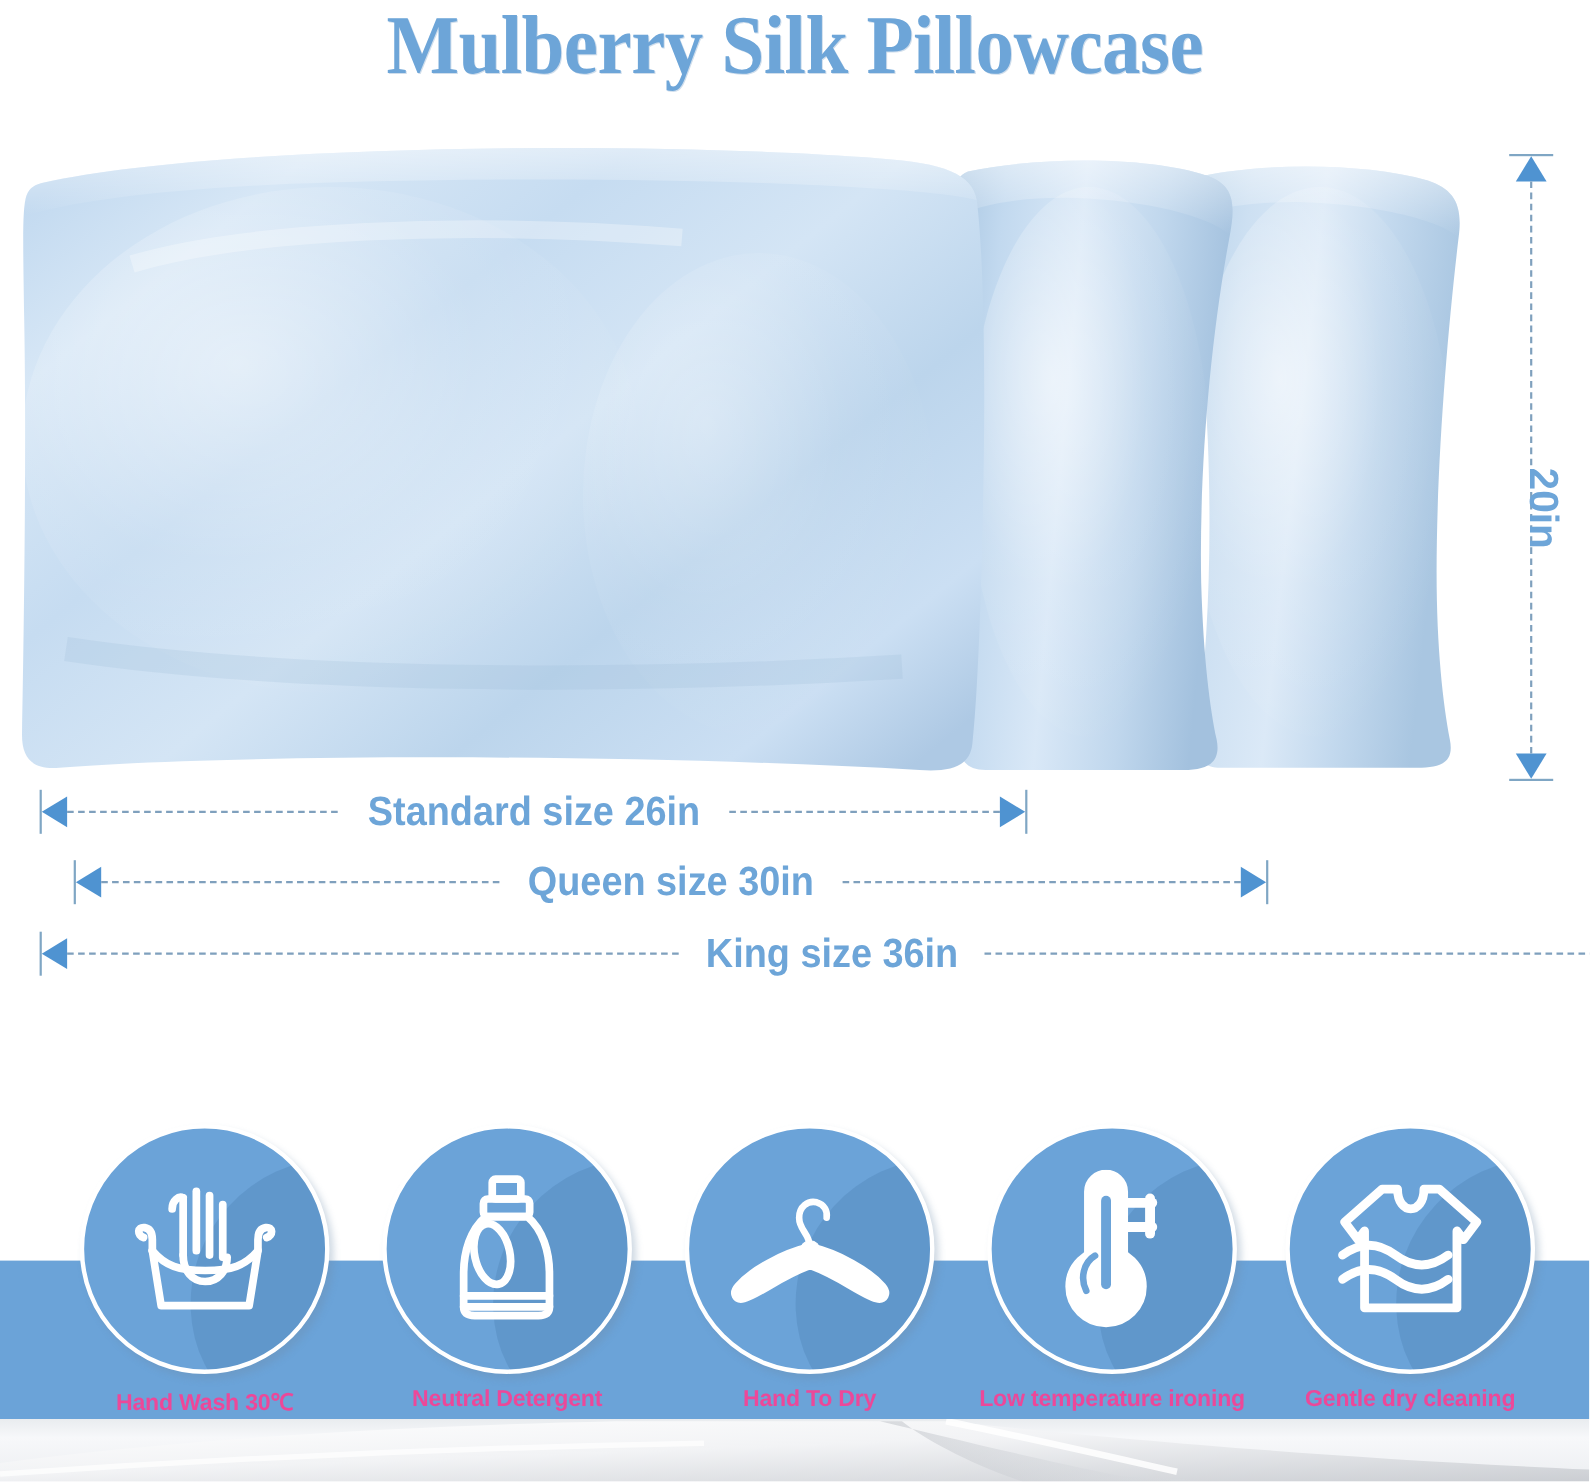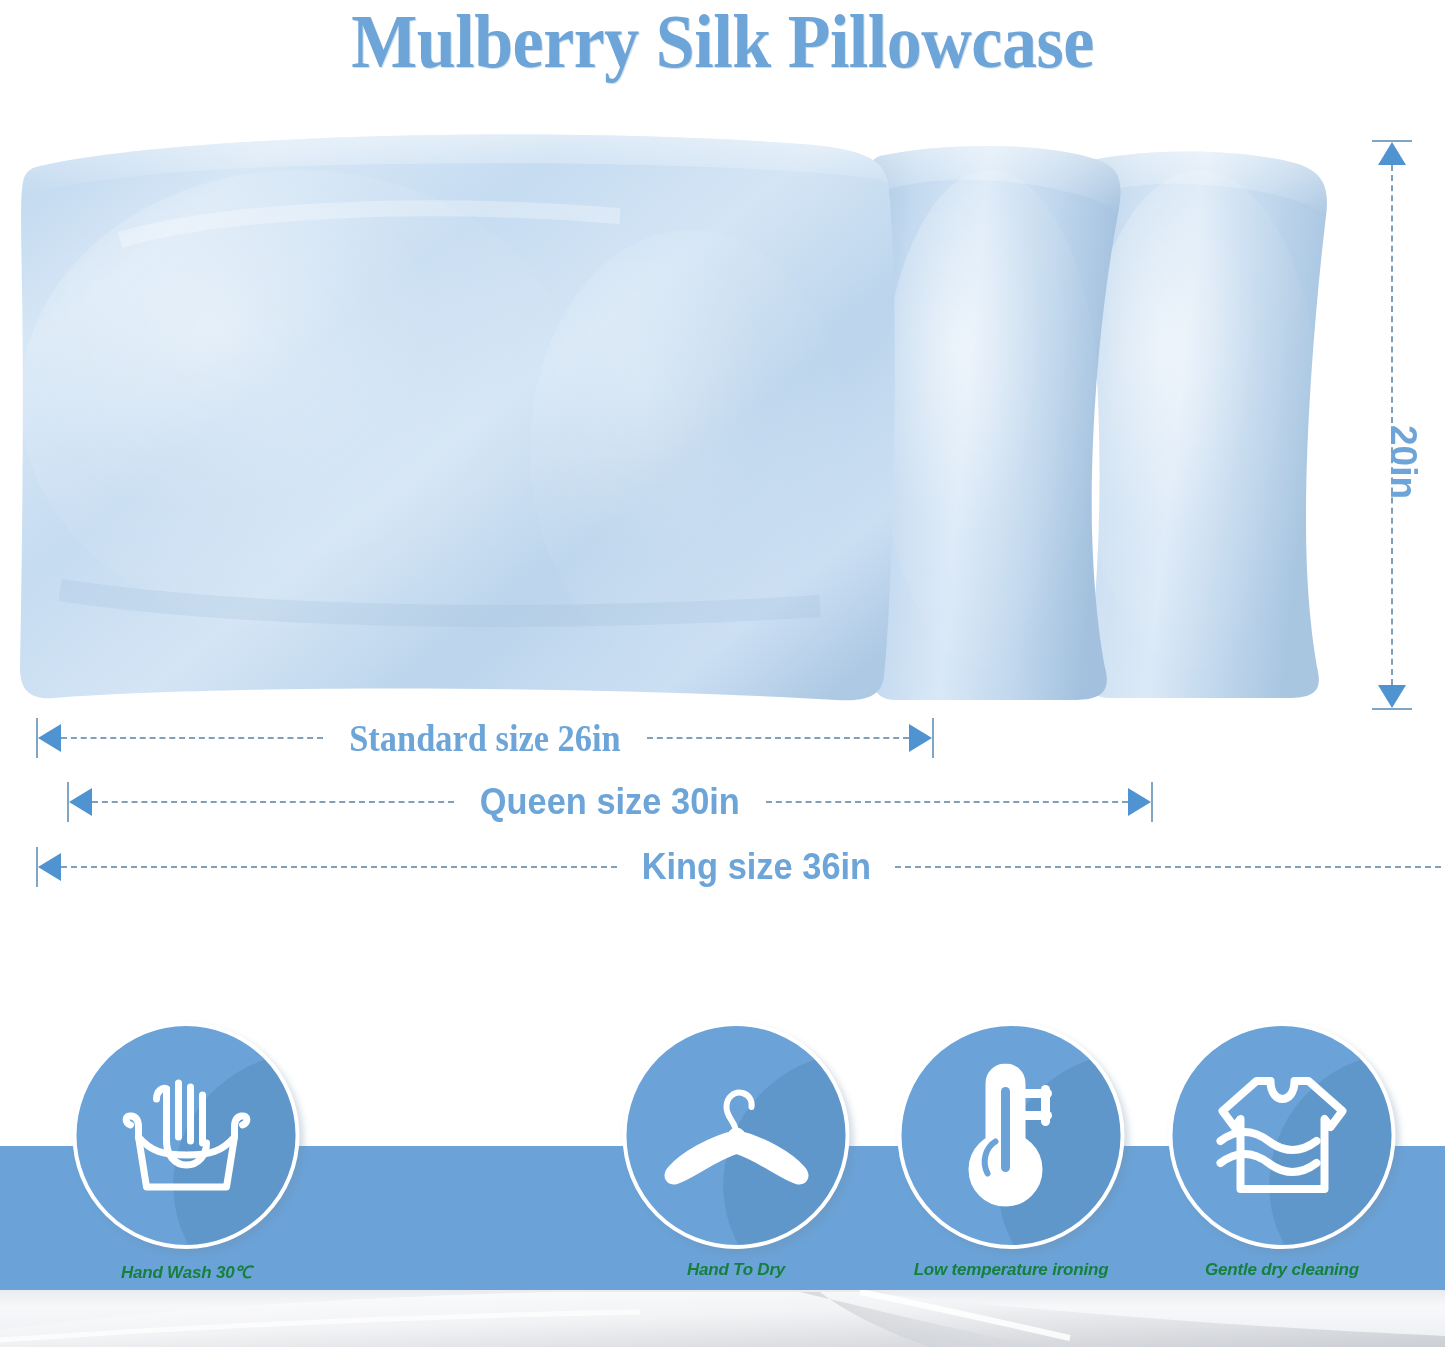--- a/index.html
+++ b/index.html
@@ -174,26 +174,25 @@
     position: absolute;
     left: 50%;
     top: 50%;
     transform: translate(-50%, -50%);
   }
   .care-label {
     position: absolute;
     left: 50%;
     top: 238px;
     transform: translateX(-50%);
-    font-size: 17px;
+    font-size: 21px;
     font-weight: bold;
-    color: #15803d;
+    color: #ec4899;
     white-space: nowrap;
     letter-spacing: -0.2px;
-    font-style: italic;
   }
 
   
   #bottom-silk {
     position: absolute;
     left: 0;
     top: 1290px;
     width: 1445px;
     height: 57px;
     overflow: hidden;
@@ -292,21 +291,21 @@
   <div id="vdim">
     <div class="vcap"></div>
     <div class="arrow-up"></div>
     <div class="vdash">
       <span class="vlabel">20in</span>
     </div>
     <div class="arrow-dn"></div>
     <div class="vcap"></div>
   </div>
 
-  <div class="dimline" style="left:36px; top:716px; width:898px;font-family:Liberation Serif, serif;">
+  <div class="dimline" style="left:36px; top:716px; width:898px;">
     <div class="cap"></div>
     <div class="arrow-l"></div>
     <div class="dash"></div>
     <div class="dim-label">Standard size 26in</div>
     <div class="dash"></div>
     <div class="arrow-r"></div>
     <div class="cap"></div>
   </div>
 
   <div class="dimline" style="left:36px; top:780px; width:1086px;padding-left:31px;">
@@ -345,20 +344,35 @@
           <path d="M62 12 L62 66"></path>
           <path d="M74 16 L74 70"></path>
           <path d="M86 24 L86 72"></path>
           <path d="M50 70 C50 84, 58 94, 70 94 C82 94, 90 84, 90 72"></path>
           <path d="M40 28 C40 20, 46 16, 50 18"></path>
         </svg>
       </div>
       <div class="care-label">Hand Wash 30℃</div>
     </div>
 
+    <div class="care-item" style="left:337px;">
+      <div class="care-circle">
+        <div class="care-shadow"></div>
+        <svg class="care-glyph" width="120" height="140" viewBox="0 0 120 140" fill="none" stroke="#ffffff" stroke-width="7" stroke-linecap="round" stroke-linejoin="round">
+          <rect x="46" y="6" width="26" height="18" rx="3"></rect>
+          <rect x="38" y="24" width="42" height="16" rx="4"></rect>
+          <path d="M40 40 C26 52, 20 72, 20 92 L20 122 C20 128, 24 130, 30 130
+                   L88 130 C94 130, 98 128, 98 122 L98 92 C98 72, 92 52, 78 40 Z"></path>
+          <ellipse cx="46" cy="74" rx="16" ry="28" transform="rotate(-12 46 74)"></ellipse>
+          <path d="M20 112 L98 112"></path>
+          <path d="M20 122 L98 122"></path>
+        </svg>
+      </div>
+      <div class="care-label">Neutral Detergent</div>
+    </div>
 
     <div class="care-item" style="left:612px;">
       <div class="care-circle">
         <div class="care-shadow"></div>
         <svg class="care-glyph" width="160" height="110" viewBox="0 0 160 110" fill="none" stroke="#ffffff" stroke-linecap="round" stroke-linejoin="round">
           <path d="M80 54 C80 40, 70 38, 70 26 C70 16, 78 10, 86 12 C93 14, 96 20, 95 26" stroke-width="6"></path>
           <path d="M80 52 C54 58, 26 74, 14 88 C8 95, 12 102, 20 100 C34 96, 56 78, 80 70
                    C104 78, 126 96, 140 100 C148 102, 152 95, 146 88 C134 74, 106 58, 80 52 Z" fill="#ffffff" stroke="#ffffff" stroke-width="6"></path>
           <circle cx="80" cy="56" r="9" fill="#ffffff"></circle>
         </svg>

